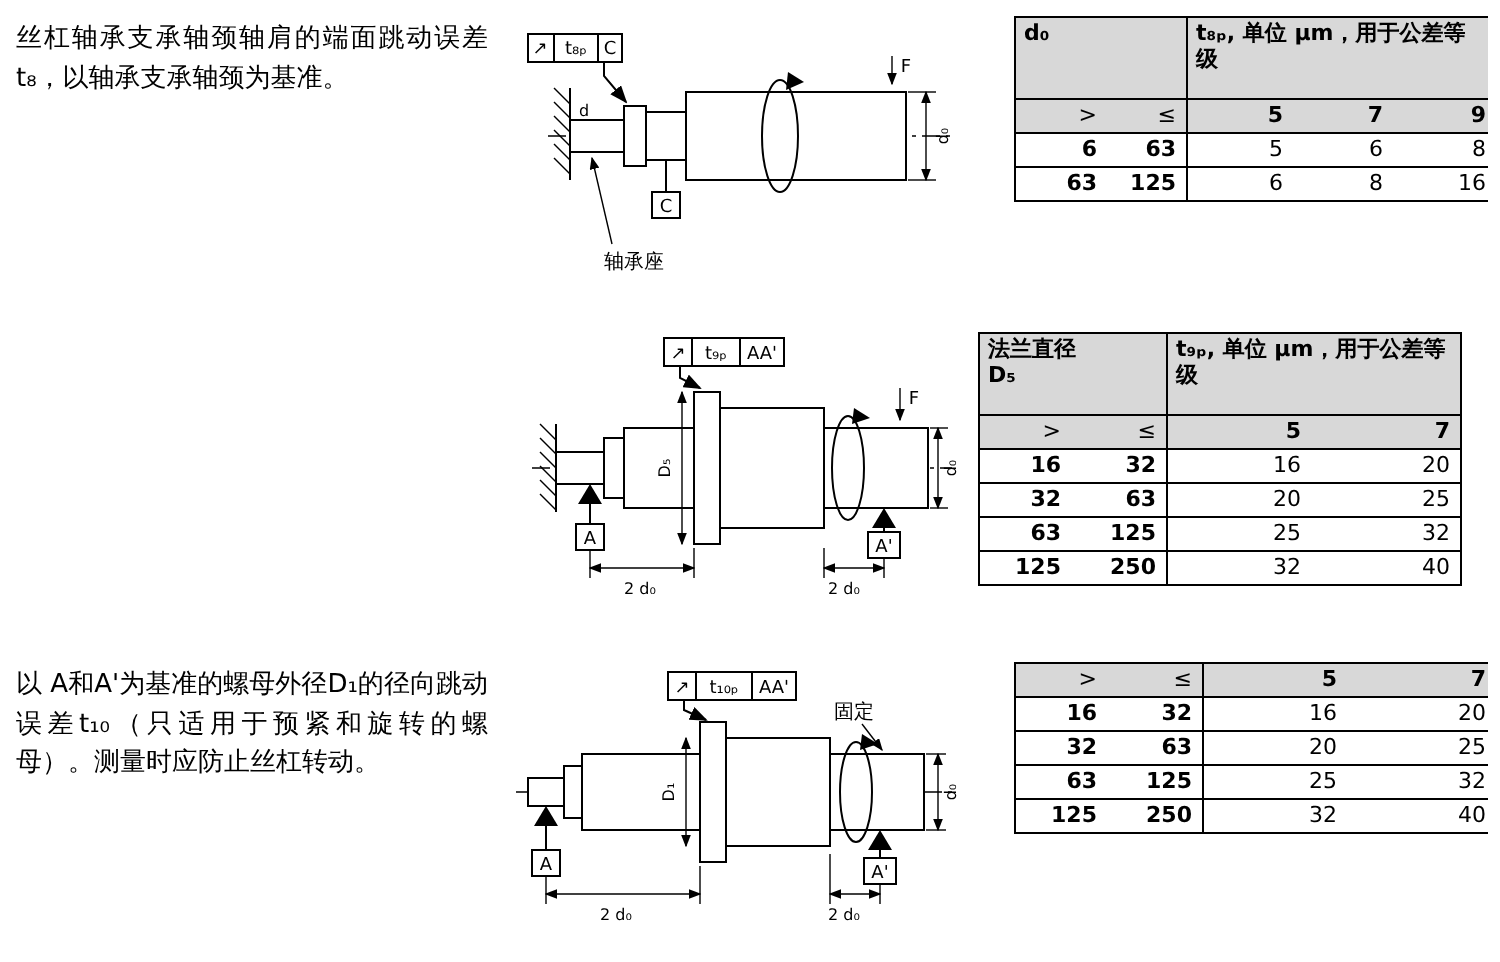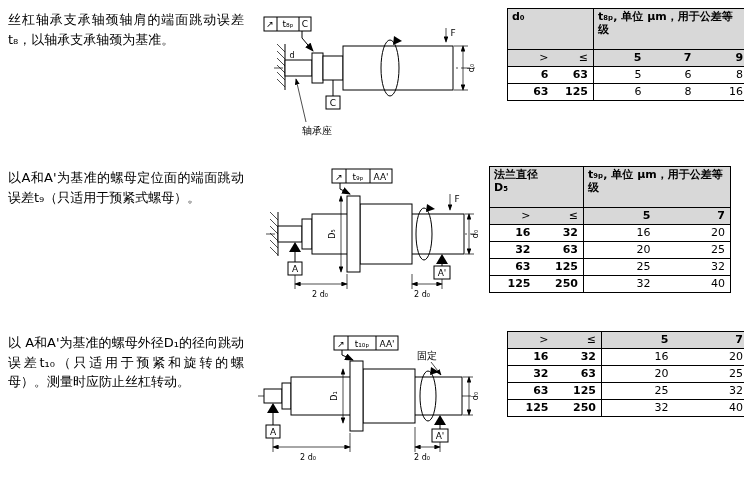--- a/index.html
+++ b/index.html
@@ -141,21 +141,20 @@
       <tr>
         <td class="b">63</td>
         <td class="b">125</td>
         <td class="sep">6</td>
         <td>8</td>
         <td>16</td>
       </tr>
     </tbody>
   </table>
 
-  <div class="desc" style="top:168px">以A和A'为基准的螺母定位面的端面跳动误差t₉（只适用于预紧式螺母）。</div>
 
   <svg class="dia" style="left:250px; top:162px" width="232" height="148" viewBox="0 0 232 148">
     <defs>
       <marker id="ah2" markerWidth="9" markerHeight="7" refX="8" refY="3.5" orient="auto-start-reverse">
         <path d="M0,0 L9,3.5 L0,7 Z" style="fill:#000"></path>
       </marker>
     </defs>
 
     <line class="cl" x1="16" y1="72" x2="226" y2="72"></line>
 

